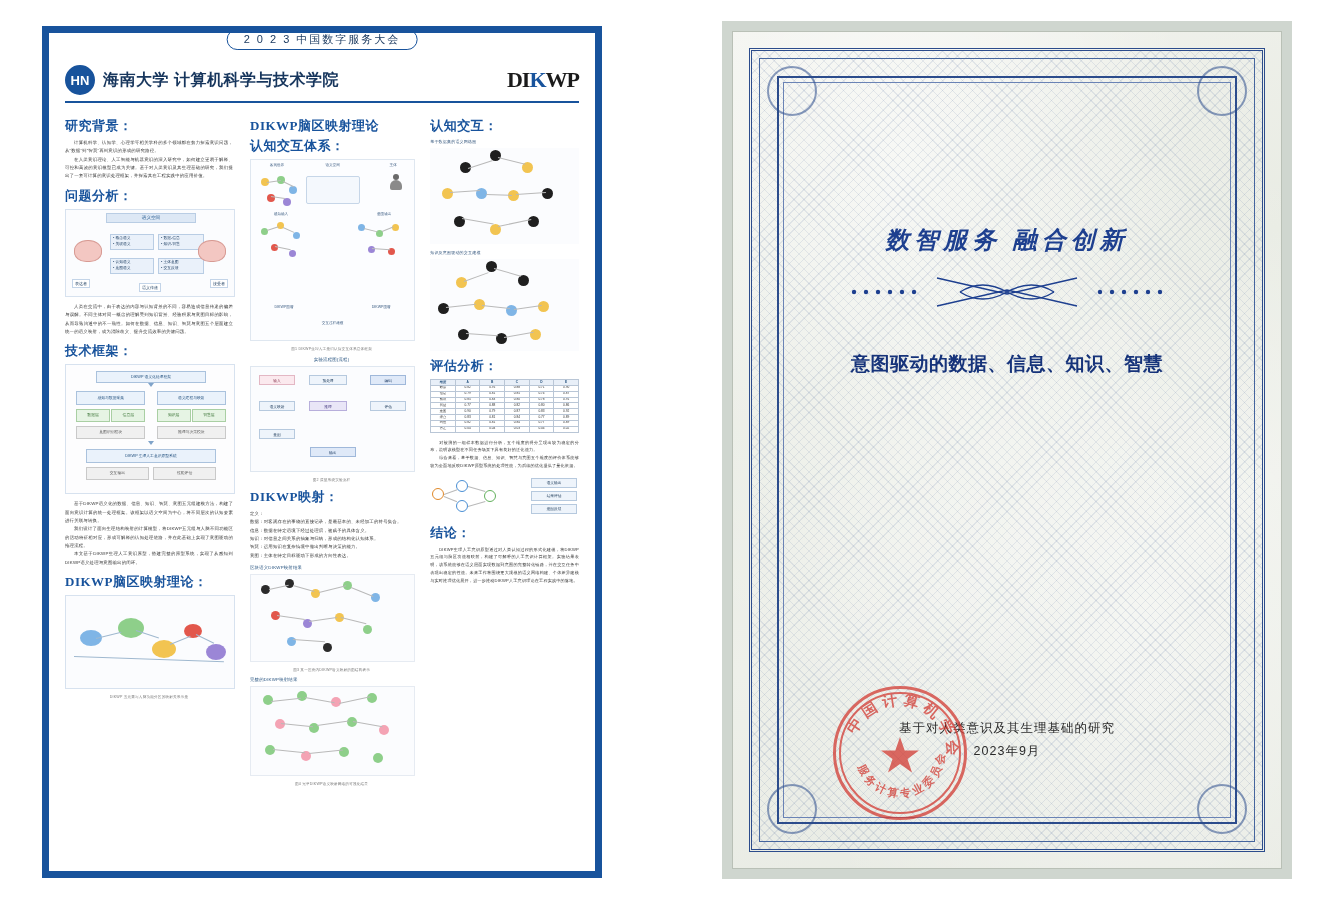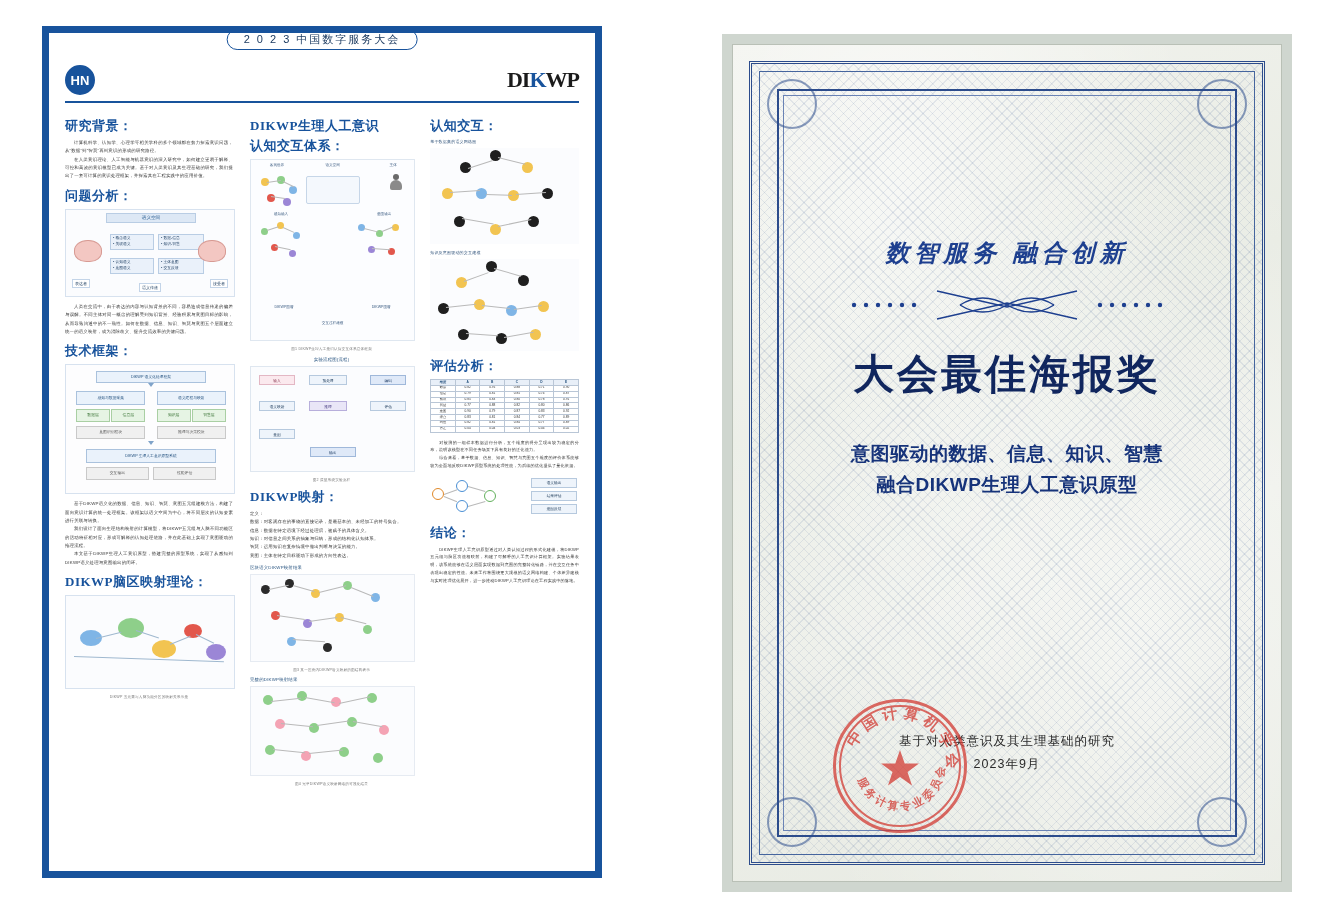--- a/index.html
+++ b/index.html
@@ -246,21 +246,21 @@
     overflow:hidden;
   }
   .evaltbl th { background:#e8eff8; color:#24517e; }
 
   .concl { margin-top: 2px; }
 
   
   .cert-wrap {
     position: absolute;
     left: 722px;
-    top: 34px;
+    top: 21px;
     width: 570px;
     height: 858px;
     background: #cfd6cf;
     padding: 10px;
     box-sizing: border-box;
   }
   .cert {
     position: relative;
     width: 100%;
     height: 100%;
@@ -377,20 +377,21 @@
 <div class="stage">
 
   <div class="poster">
     <div class="poster-inner">
 
       <div class="conf-pill">2 0 2 3 中国数字服务大会</div>
 
       <div class="poster-head">
         <div class="head-left">
           <div class="hn-logo">HN</div>
+          <div class="univ-name">海南大学 计算机科学与技术学院</div>
         </div>
         <div class="dikwp-mark">DI<span class="blue">K</span>WP</div>
       </div>
 
 
       <div class="columns">
 
         <div class="col c1">
 
           <div class="sec-title">研究背景：</div>
@@ -448,21 +449,21 @@
             <div class="nerve-line" style="left:70px; top:34px; width:24px; transform:rotate(18deg);"></div>
             <div class="nerve-line" style="left:104px; top:48px; width:22px; transform:rotate(-22deg);"></div>
             <div class="nerve-line" style="left:130px; top:38px; width:20px; transform:rotate(26deg);"></div>
             <div class="nerve-line" style="left:8px; top:60px; width:150px; transform:rotate(2deg);"></div>
           </div>
           <div class="fig-cap">DIKWP 五元素与人脑功能分区的映射关系示意</div>
         </div>
 
         <div class="col c2">
 
-          <div class="sec-title serif">DIKWP生理人工意识</div>
+          <div class="sec-title serif">DIKWP脑区映射理论</div>
           <div class="sec-title serif" style="margin-top:-2px;">认知交互体系：</div>
 
           <div class="fig cogsys">
             <div class="mini-lbl" style="left:6px; top:3px; width:40px;">客观世界</div>
             <div class="mini-lbl" style="left:50%; top:3px; width:50px; transform:translateX(-50%);">语义空间</div>
             <div class="mini-lbl" style="right:6px; top:3px; width:30px;">主体</div>
 
             <div class="net" style="position:absolute; left:6px; top:14px; width:46px; height:34px;">
               <div class="node" style="left:4px;top:4px;width:8px;height:8px;background:#f2c451;"></div>
               <div class="node" style="left:20px;top:2px;width:8px;height:8px;background:#8ecf8a;"></div>
@@ -773,25 +774,23 @@
               <circle cx="258" cy="20" r="2.2"></circle>
                 <circle cx="270" cy="20" r="2.2"></circle>
               <circle cx="282" cy="20" r="2.2"></circle>
                 <circle cx="294" cy="20" r="2.2"></circle>
               <circle cx="306" cy="20" r="2.2"></circle>
                 <circle cx="318" cy="20" r="2.2"></circle>
             </g>
           </svg>
         </div>
 
-        <div class="award-title">大会最佳海报奖</div>
 
         <div class="paper-title">
           <div>意图驱动的数据、信息、知识、智慧</div>
-          <div>融合DIKWP生理人工意识原型</div>
         </div>
 
 
         <div class="cert-footer">
           <div>基于对人类意识及其生理基础的研究</div>
           <div>2023年9月</div>
         </div>
       </div>
 
       <div class="seal">

